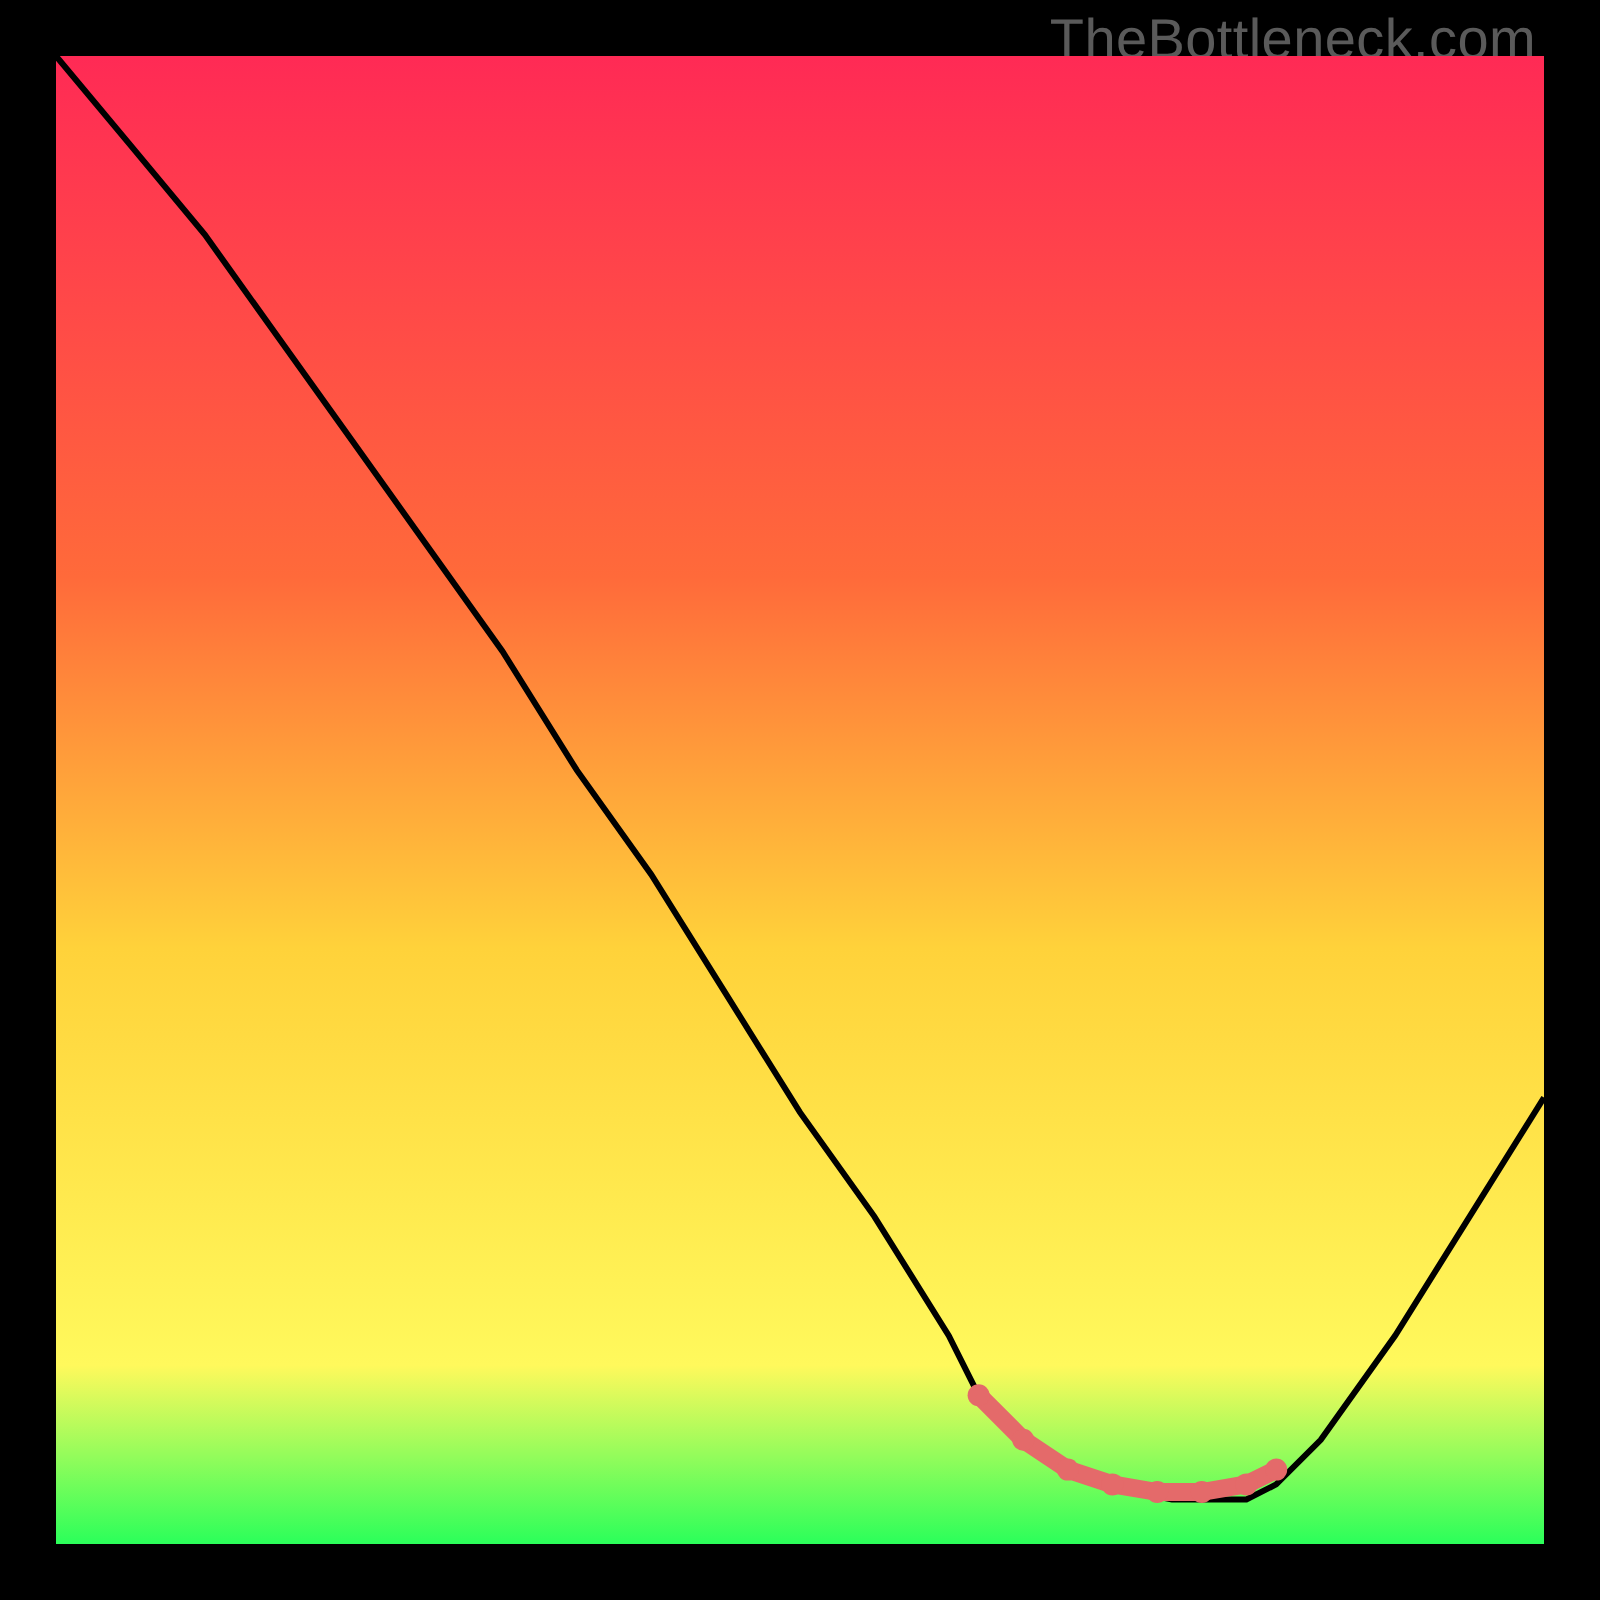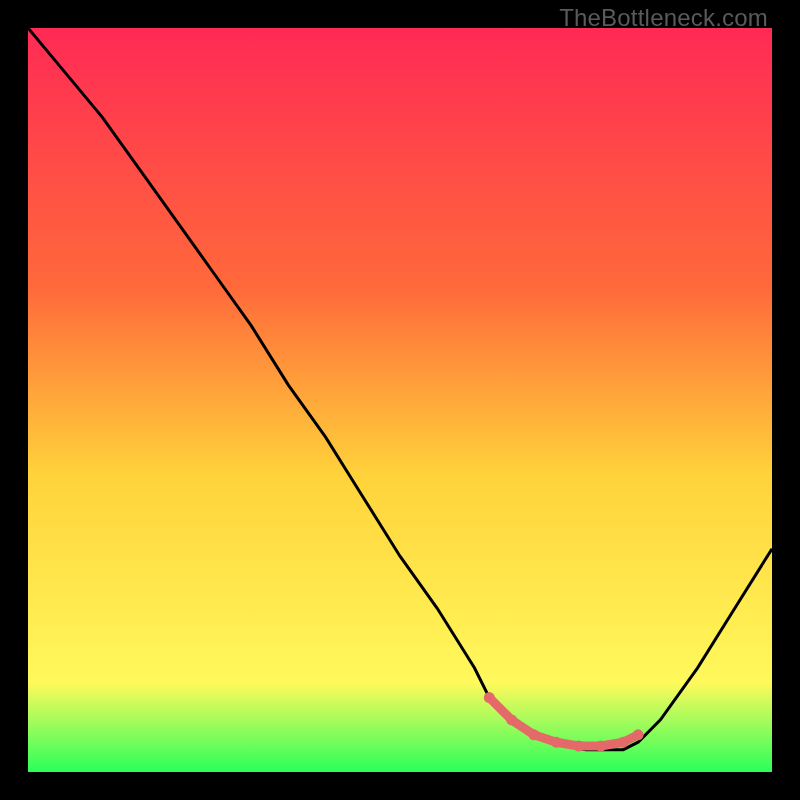--- a/index.html
+++ b/index.html
@@ -24,21 +24,21 @@
     left: 0;
     top: 0;
     width: 744px;
     height: 744px;
   }
   .watermark {
     position: absolute;
     top: 4px;
     right: 32px;
     color: #5a5a5a;
-    font-size: 24px;
+    font-size: 28px;
     font-weight: 500;
     letter-spacing: 0.2px;
   }
   svg { display: block; }
 </style>
 </head>
 <body>
 
 <div class="watermark">TheBottleneck.com</div>
 

